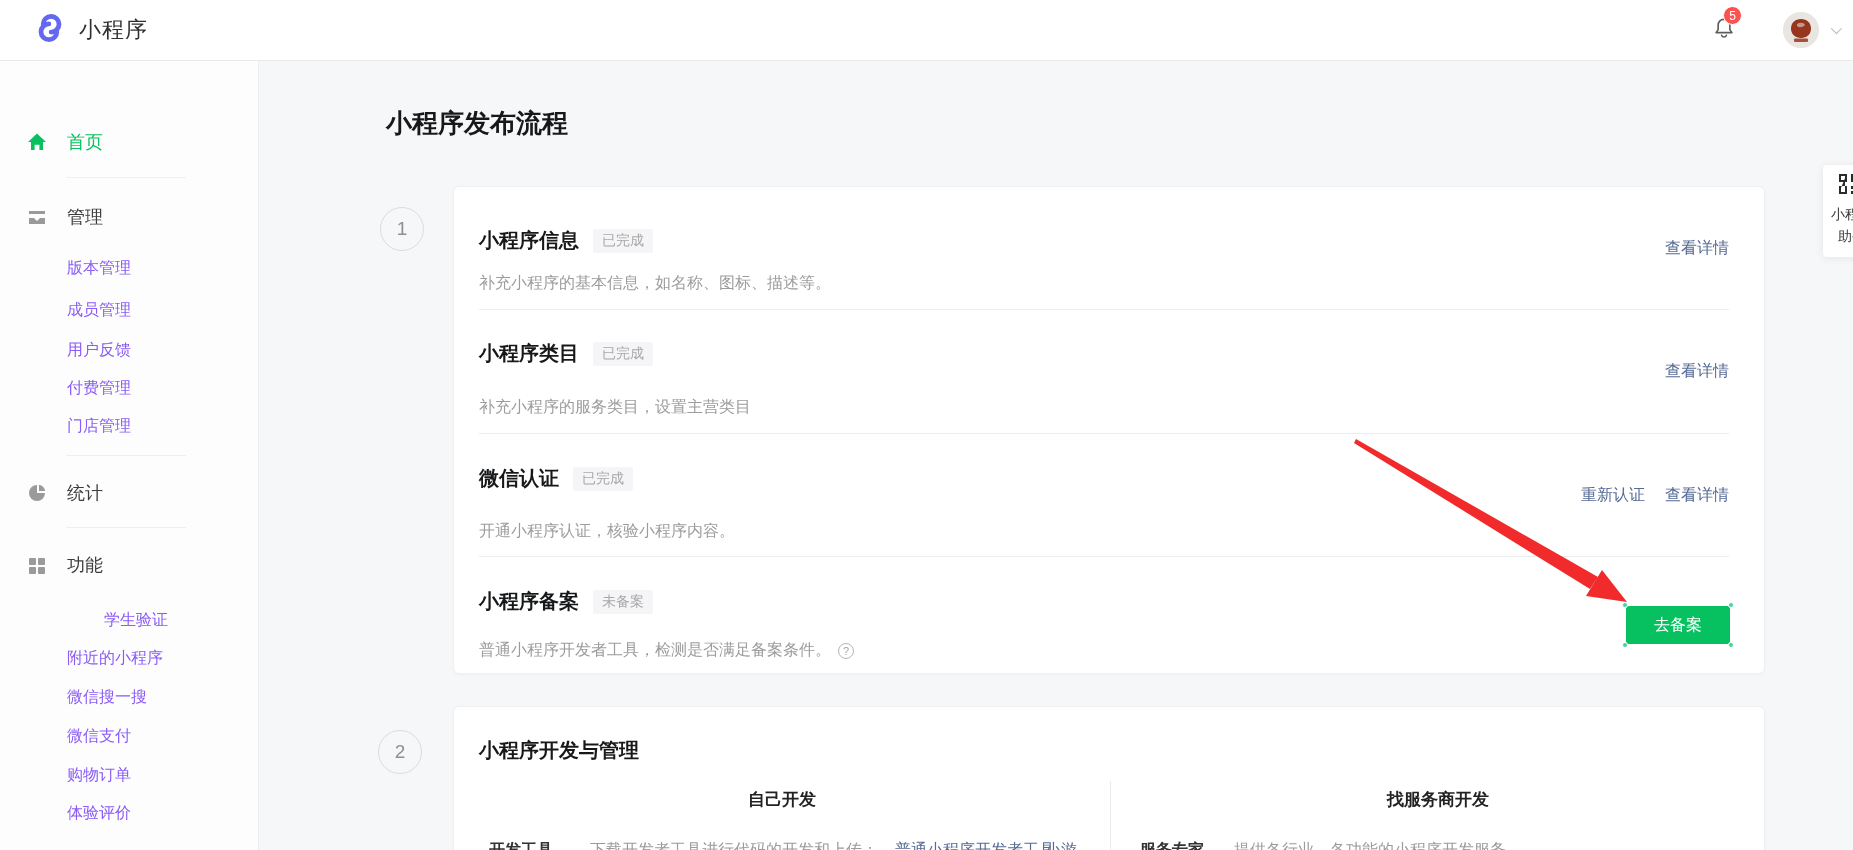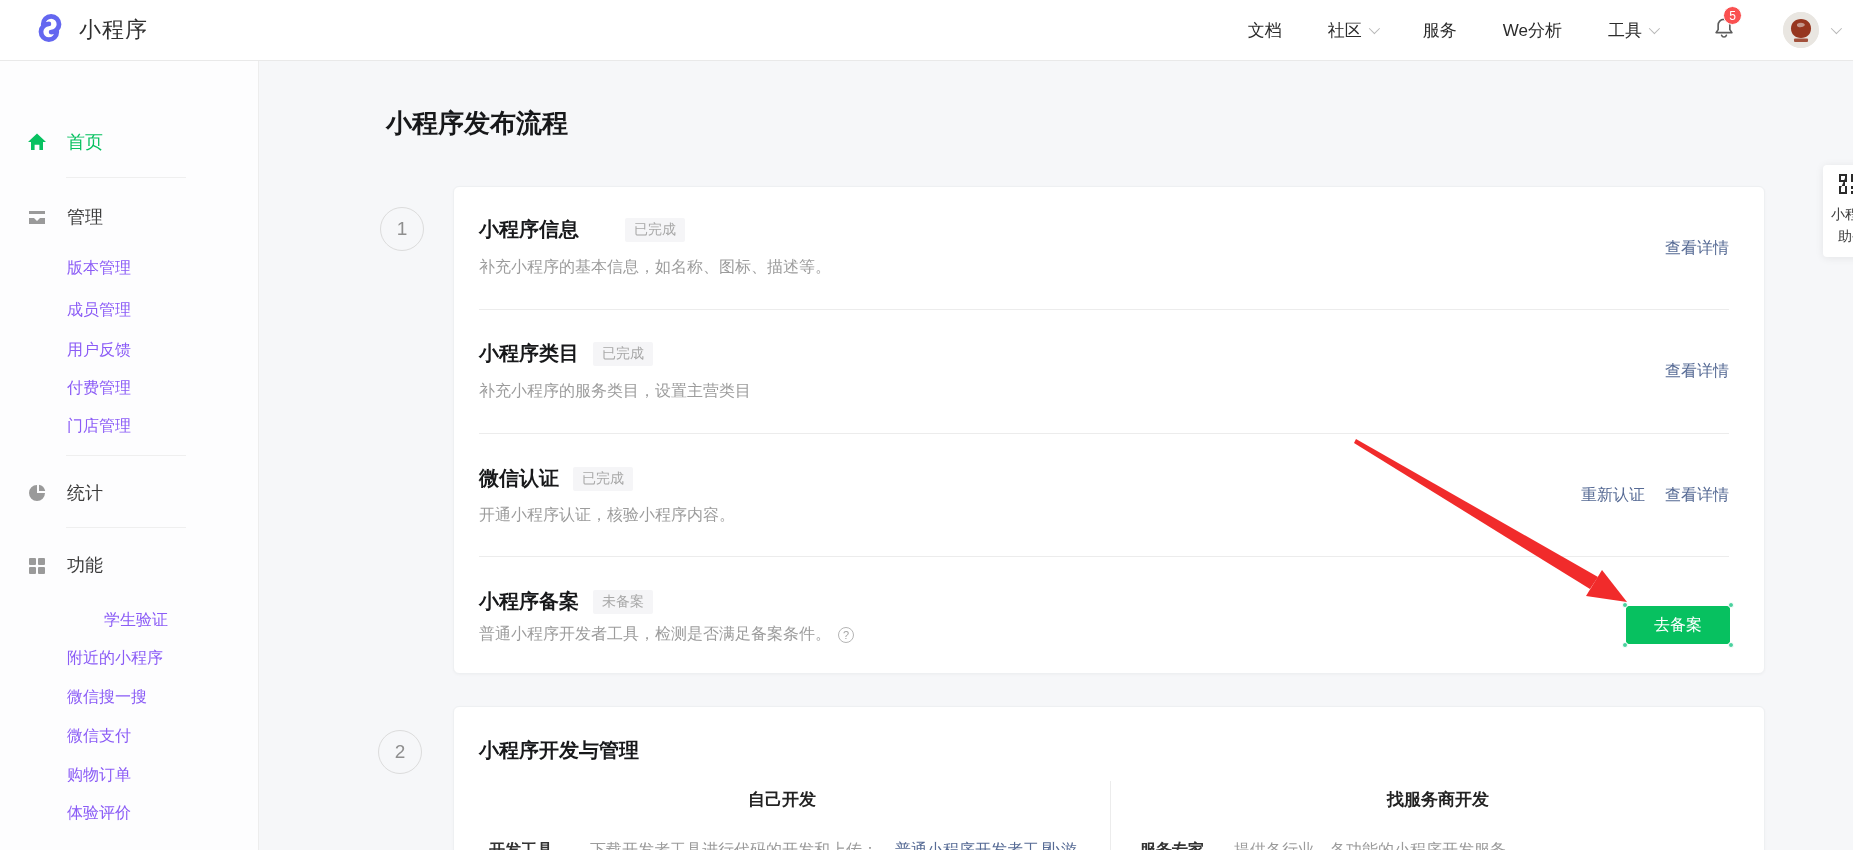--- a/index.html
+++ b/index.html
@@ -60,21 +60,21 @@
   .c1 { top:186px; height:488px; }
   .c2 { top:706px; height:220px; }
   .c-row { position:absolute; left:0; width:100%; }
   .row-div { position:absolute; left:25px; right:35px; height:1px; background:#ececec; }
   .row-title-line { position:absolute; left:25px; display:flex; align-items:center; }
   .row-title { font-size:20px; font-weight:600; color:#17181a; }
   .badge {
     margin-left:14px; background:#f5f5f7; color:#a8a8a8; font-size:14px;
     padding:3px 9px; border-radius:2px; position:relative; top:1px;
   }
-  .row-desc { position:absolute; left:25px; font-size:16px; color:#9c9c9c; display:flex; align-items:center; }
+  .row-desc { position:absolute; left:25px; font-size:16px; color:#9c9c9c; display:flex; align-items:center;margin-top:16px; }
   .row-actions {
     position:absolute; right:35px; top:50%; transform:translateY(-50%);
     display:flex; gap:20px; font-size:16px; color:#576b95;
   }
   .row-actions span { cursor:pointer; }
   .help-icon {
     display:inline-flex; width:16px; height:16px; border:1px solid #b5b5b5; border-radius:50%;
     color:#a5a5a5; font-size:11px; align-items:center; justify-content:center; margin-left:7px; cursor:pointer;
   }
   .go-btn {
@@ -114,39 +114,20 @@
   <div class="logo">
     <span>
       <svg width="34" height="34" viewBox="0 0 40 40" fill="none">
         <path d="M12 15.5 A 9.3 9.3 0 1 1 21.3 24.8" stroke="#6467f0" stroke-width="5.6" stroke-linecap="round"></path>
         <path d="M28 24.5 A 9.3 9.3 0 1 1 18.7 15.2" stroke="#6467f0" stroke-width="5.6" stroke-linecap="round"></path>
       </svg>
     </span>
     <span class="logo-text">小程序</span>
   </div>
   <div class="header-spacer"></div>
-  <div class="nav">
-    <div class="nav-item">
-      <span>文档</span>
-    </div>
-    <div class="nav-item">
-      <span>社区</span>
-      <i class="chev"></i>
-    </div>
-    <div class="nav-item">
-      <span>服务</span>
-    </div>
-    <div class="nav-item">
-      <span>We分析</span>
-    </div>
-    <div class="nav-item">
-      <span>工具</span>
-      <i class="chev"></i>
-    </div>
-  </div>
   <div class="bell-wrap">
     <span>
       <svg width="26" height="26" viewBox="0 0 24 24" fill="none" stroke="#5c5c5c" stroke-width="1.5" stroke-linejoin="round">
         <path d="M12 4c-3.4 0-5.4 2.5-5.4 5.4v4.1l-1.9 2.8h14.6l-1.9-2.8V9.4C17.4 6.5 15.4 4 12 4z"></path>
         <path d="M9.8 18.7a2.3 2.3 0 0 0 4.4 0" stroke-linecap="round"></path>
       </svg>
     </span>
     <span class="bell-badge">5</span>
   </div>
   <div class="avatar">
@@ -221,21 +202,21 @@
 
 <div class="page-title">小程序发布流程</div>
 
 <div class="step-circle" style="left:380px; top:207px;">
   <span>1</span>
 </div>
 
 <div class="card c1">
 
   <div class="c-row" style="top:0; height:122px;">
-    <div class="row-title-line" style="top:28px; height:28px;gap:32px;">
+    <div class="row-title-line" style="top:39px; height:28px;">
       <span class="row-title">小程序信息</span>
       <span class="badge">已完成</span>
     </div>
     <div class="row-desc" style="top:70px;">补充小程序的基本信息，如名称、图标、描述等。</div>
     <div class="row-actions">
       <span>查看详情</span>
     </div>
   </div>
   <div class="row-div" style="top:122px;"></div>
 

